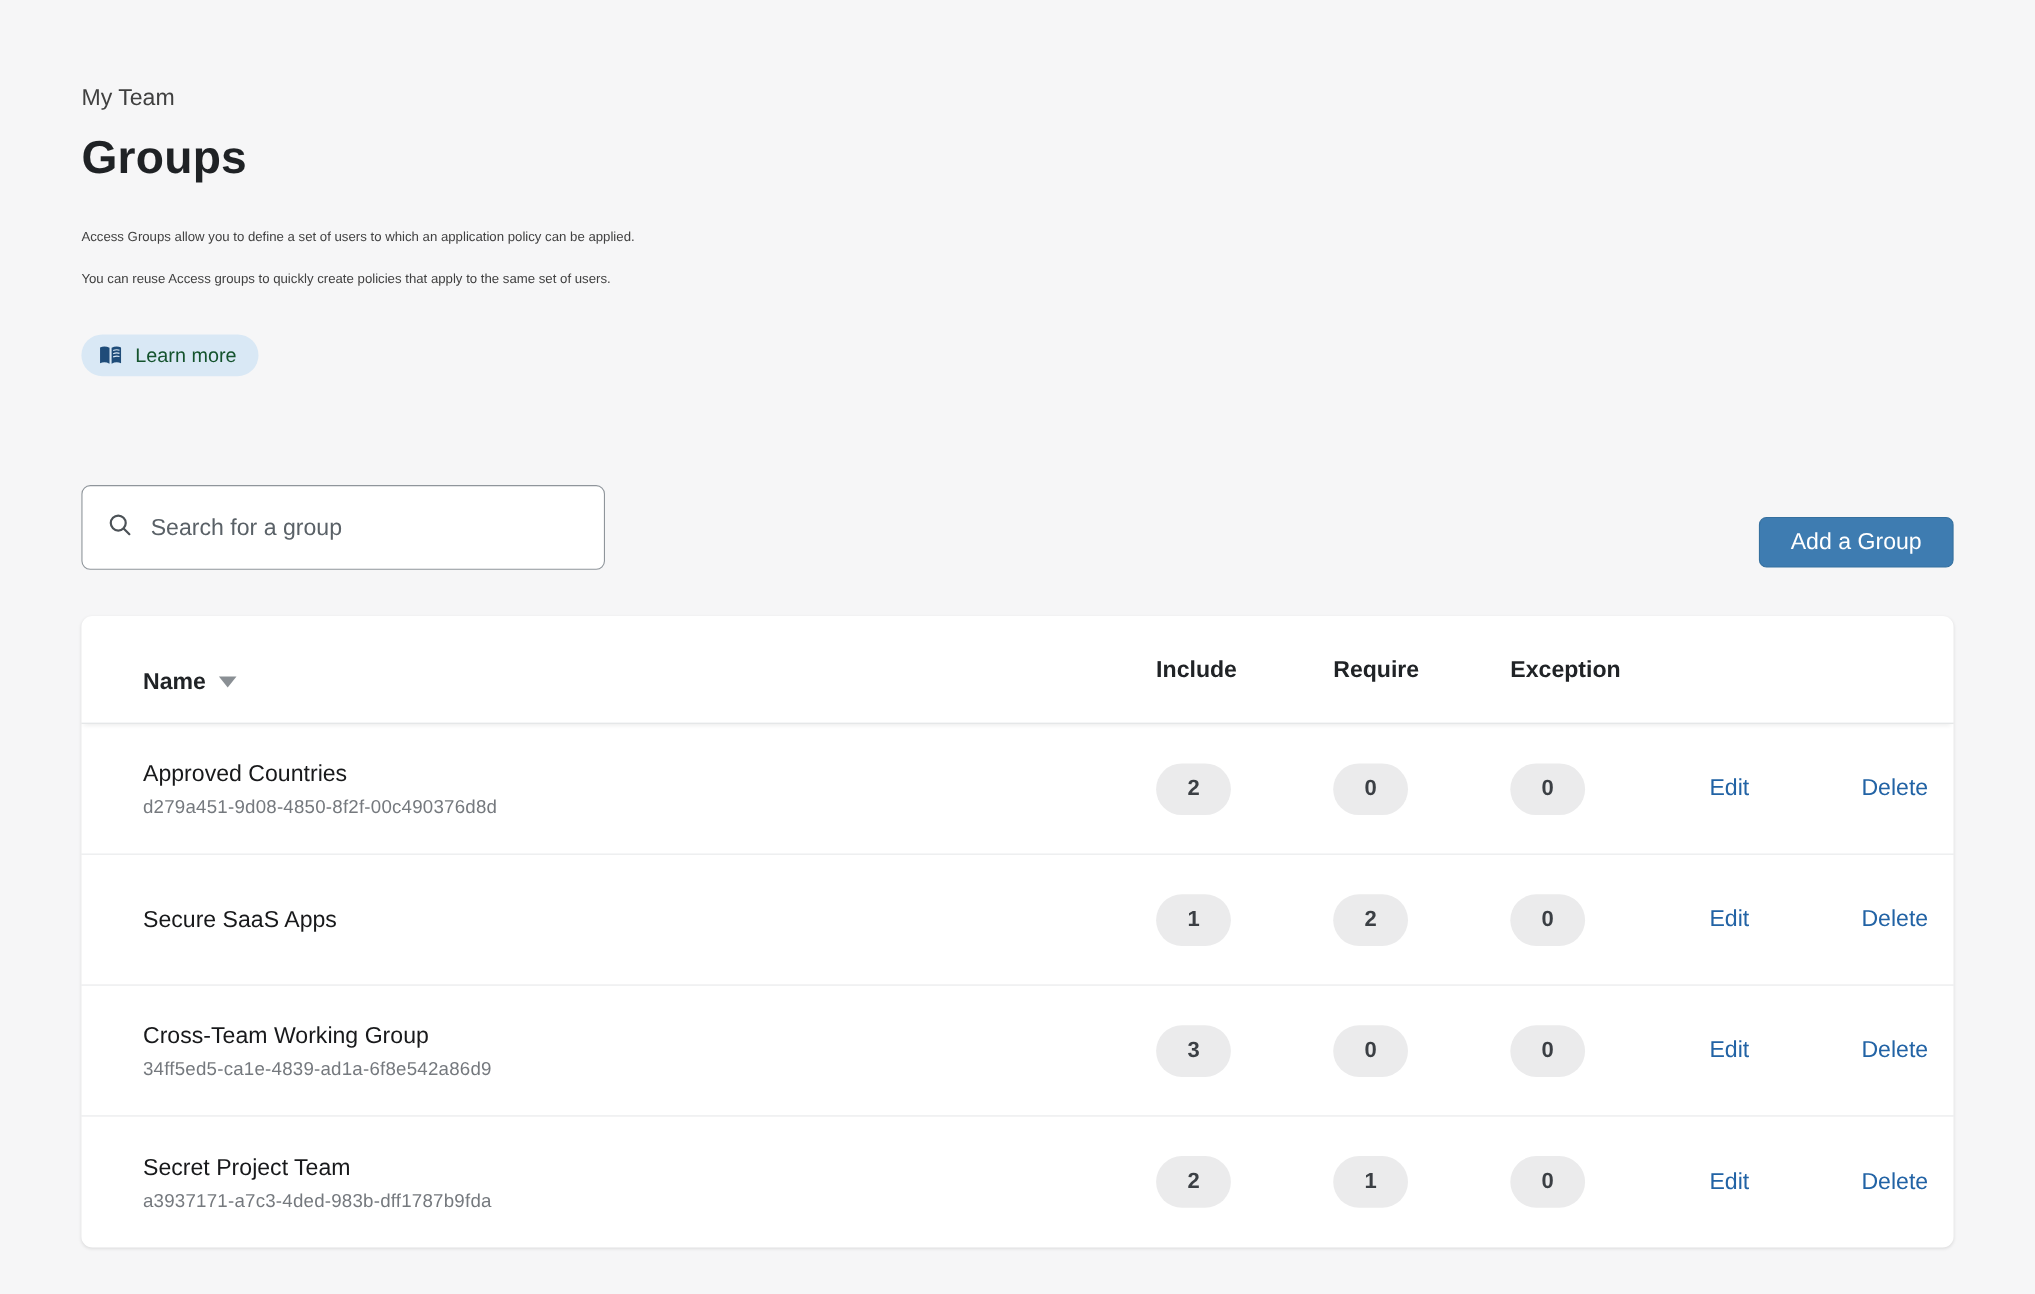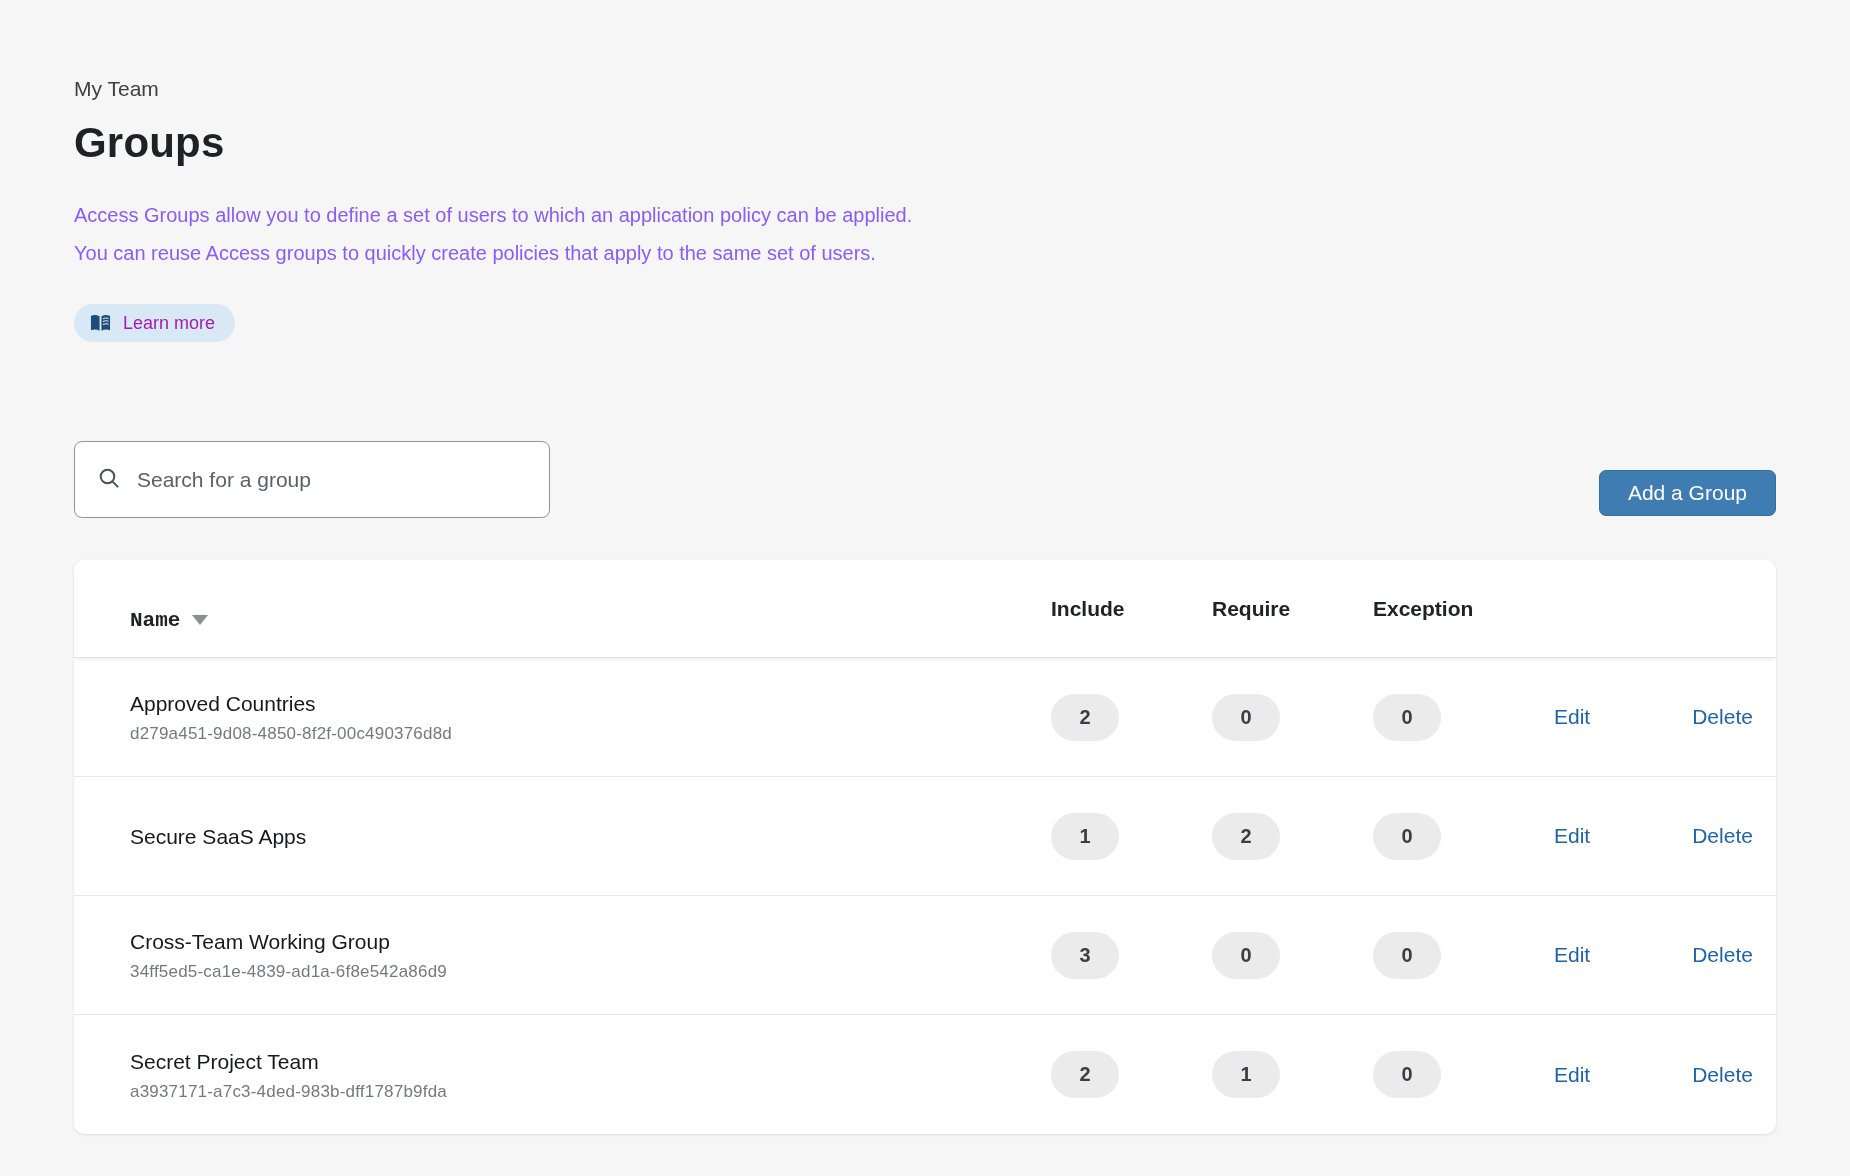--- a/index.html
+++ b/index.html
@@ -18,30 +18,30 @@
     color: #404040;
   }
   .page-title {
     margin-top: 16px;
     font-size: 42px; line-height: 50px;
     font-weight: 700; color: #1f2225;
     letter-spacing: 0.2px;
   }
   .description { margin-top: 28px; }
   .description p {
-    font-size: 20px; line-height: 38px; color: #8b5cf6;
+    font-size: 12px; line-height: 38px; color: #404040;
   }
   .learn-more {
     margin-top: 32px;
     display: inline-flex; align-items: center; gap: 12px;
     height: 38px; padding: 0 20px 0 16px;
     background: #d9e8f5; border-radius: 19px;
     border: none; cursor: pointer;
     font-family: inherit;
-    font-size: 18px; color: #a21caf;
+    font-size: 18px; color: #14532d;
   }
   .learn-more svg { display: block; }
 
   
   .toolbar {
     margin-top: 84px;
     display: flex; justify-content: space-between; align-items: flex-end;
   }
   .search-box {
     width: 476px; height: 77px;
@@ -82,21 +82,21 @@
     border-bottom: 1px solid #dfe1e3;
     box-shadow: 0 4px 4px -2px rgba(0,0,0,0.07);
     position: relative; z-index: 1;
   }
   .th {
     font-size: 21px; font-weight: 700; color: #202326;
   }
   .th-name {
     display: inline-flex; align-items: center; gap: 12px;
     background: none; border: none; padding: 0; cursor: pointer;
-    font-family: Liberation Mono, monospace; justify-self: start; margin-top: 23px;
+    font-family: Liberation Sans, sans-serif; justify-self: start; margin-top: 23px;
   }
   .caret-down {
     width: 0; height: 0;
     border-left: 8px solid transparent;
     border-right: 8px solid transparent;
     border-top: 10px solid #8a8f94;
   }
   .trow {
     height: 119px;
     border-bottom: 1px solid #e7e8ea;

